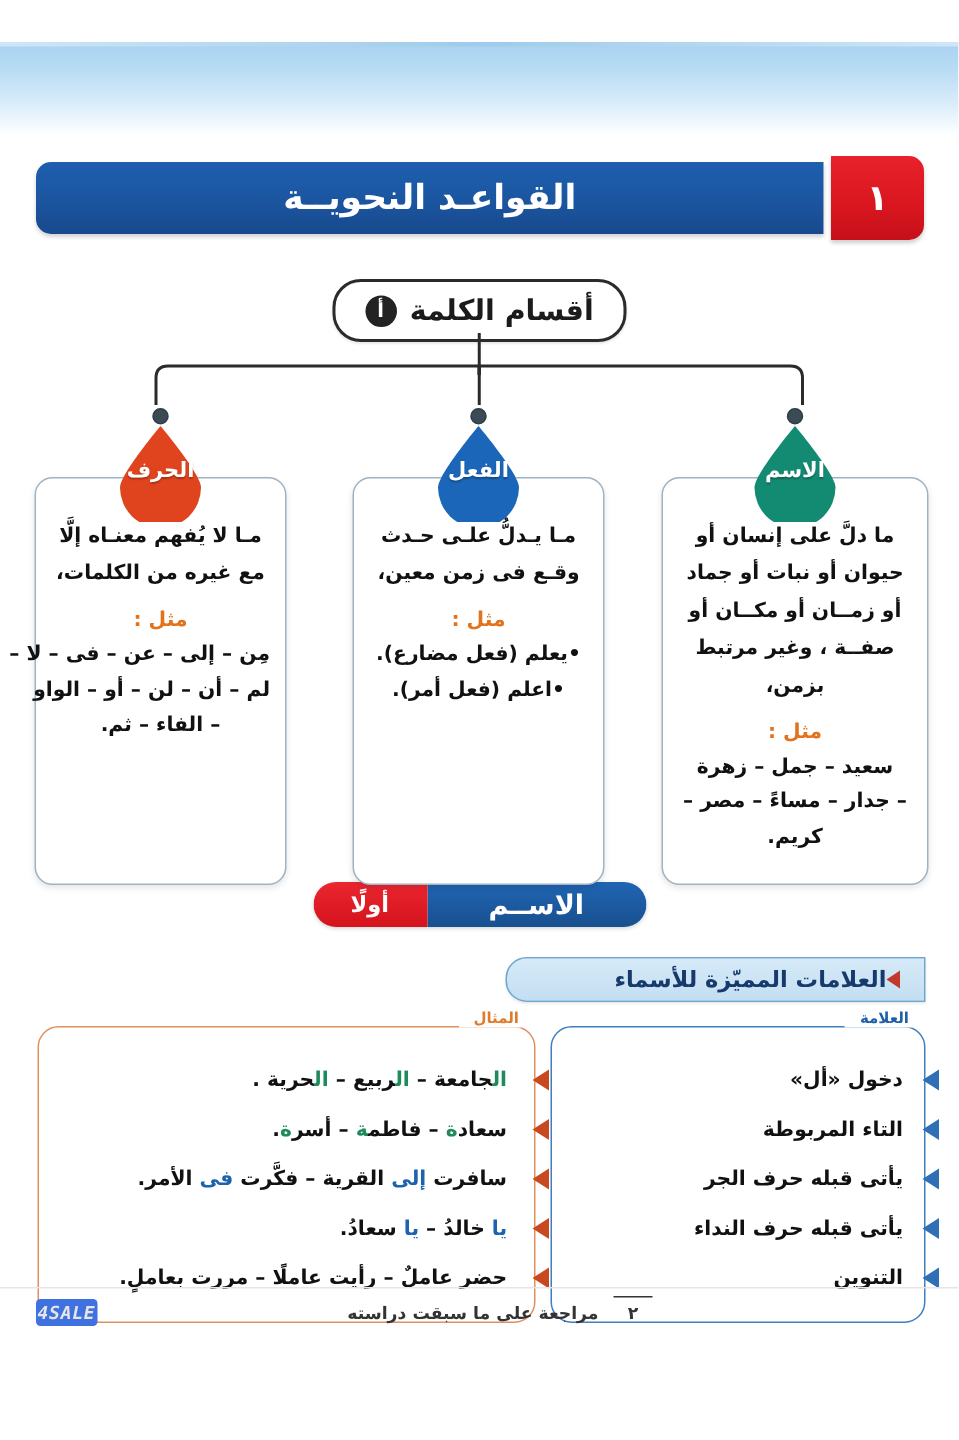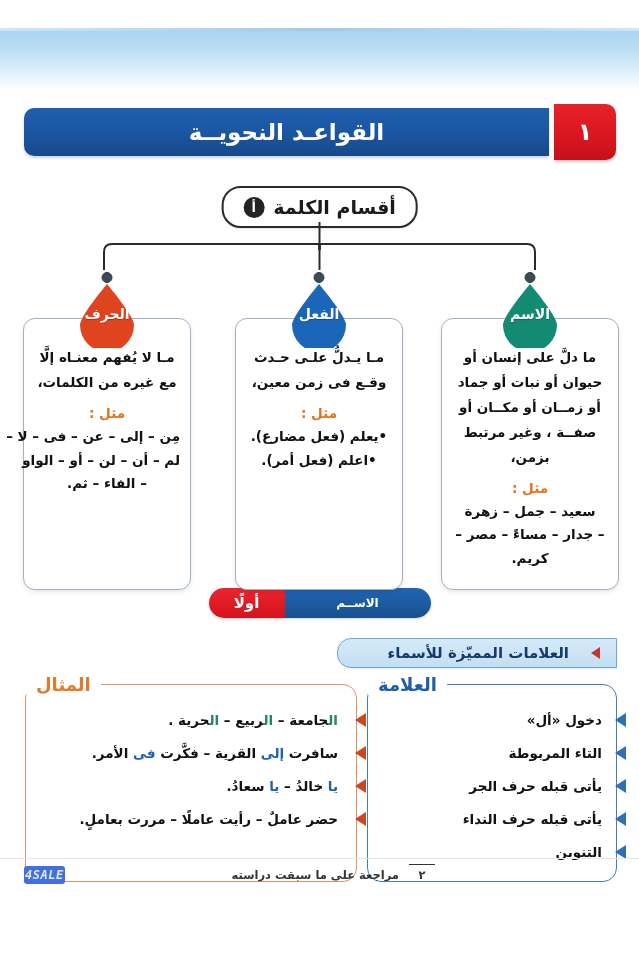--- a/index.html
+++ b/index.html
@@ -114,32 +114,32 @@
     border-radius:15px;overflow:hidden;
     box-shadow:0 1px 3px rgba(0,0,0,.18);
   }
   .first-banner .red{
     width:76px;background:linear-gradient(180deg,#ea2630,#d5131d);
     color:#fff;font-size:15px;font-weight:bold;
     display:flex;align-items:center;justify-content:center;
   }
   .first-banner .blue{
     flex:1;background:linear-gradient(180deg,#2065b4,#18508f);
-    color:#fff;font-size:12px;font-weight:bold;letter-spacing:1px;
+    color:#fff;font-size:18px;font-weight:bold;letter-spacing:1px;
     display:flex;align-items:center;justify-content:center;
   }
 
   
   .sub-header{
     position:absolute;right:22px;top:638px;
     height:28px;min-width:246px;padding:0 16px;
     background:linear-gradient(180deg,#d6eaf8,#c3def2);
     border:1.4px solid #6fa7cf;border-radius:14px 0 0 14px;
     display:flex;align-items:center;justify-content:flex-start;
-    flex-direction:row;gap:22px;
+    flex-direction:row;gap:0;
     box-shadow:0 1px 2px rgba(0,0,0,.10);
   }
   .sub-header-label{font-size:15px;font-weight:bold;color:#163a6b;}
   .tri{
     width:0;height:0;border-top:6px solid transparent;
     border-bottom:6px solid transparent;border-right:9px solid #c0392b;
   }
 
   
   .table-wrap{position:absolute;left:0;top:684px;width:639px;height:210px;}
@@ -149,22 +149,22 @@
   }
   .tbox.sign{
     right:22px;width:248px;height:196px;
     border:1.7px solid #3f7fbf;
   }
   .tbox.example{
     right:282px;width:330px;height:196px;
     border:1.7px solid #e0905f;
   }
   .tbox-title{
-    position:absolute;top:-11px;left:0;right:0;text-align:left;
-    font-size:18px;font-weight:bold;
+    position:absolute;top:-11px;left:0;right:0;text-align:right;
+    font-size:10px;font-weight:bold;
   }
   .tbox-title span{background:#fff;padding:0 10px;}
   .tbox.sign .tbox-title span{color:#1f5fa8;}
   .tbox.example .tbox-title span{color:#e07b2c;}
 
   .trow{
     position:relative;height:33px;display:flex;align-items:center;
     justify-content:flex-start;padding:0 16px 0 10px;
     font-size:13.5px;font-weight:bold;color:#111;
   }
@@ -335,20 +335,24 @@
     <div class="tbox example">
       <div class="tbox-title">
         <span>المثال</span>
       </div>
       <div class="rows" id="example-rows">
           <div class="trow">
             <span><span class="g">ال</span><span>جامعة – </span><span class="g">ال</span><span>ربيع – </span><span class="g">ال</span><span>حرية .</span></span>
             <span class="arrow"></span>
           </div>
           <div class="trow">
+            <span><span>سعاد</span><span class="g">ة</span><span> – فاطم</span><span class="g">ة</span><span> – أسر</span><span class="g">ة</span><span>.</span></span>
+            <span class="arrow"></span>
+          </div>
+          <div class="trow">
             <span><span>سافرت </span><span class="b">إلى</span><span> القرية – فكَّرت </span><span class="b">فى</span><span> الأمر.</span></span>
             <span class="arrow"></span>
           </div>
           <div class="trow">
             <span><span class="b">يا</span><span> خالدُ – </span><span class="b">يا</span><span> سعادُ.</span></span>
             <span class="arrow"></span>
           </div>
           <div class="trow">
             <span><span>حضر عاملٌ – رأيت عاملًا – مررت بعاملٍ.</span></span>
             <span class="arrow"></span>

